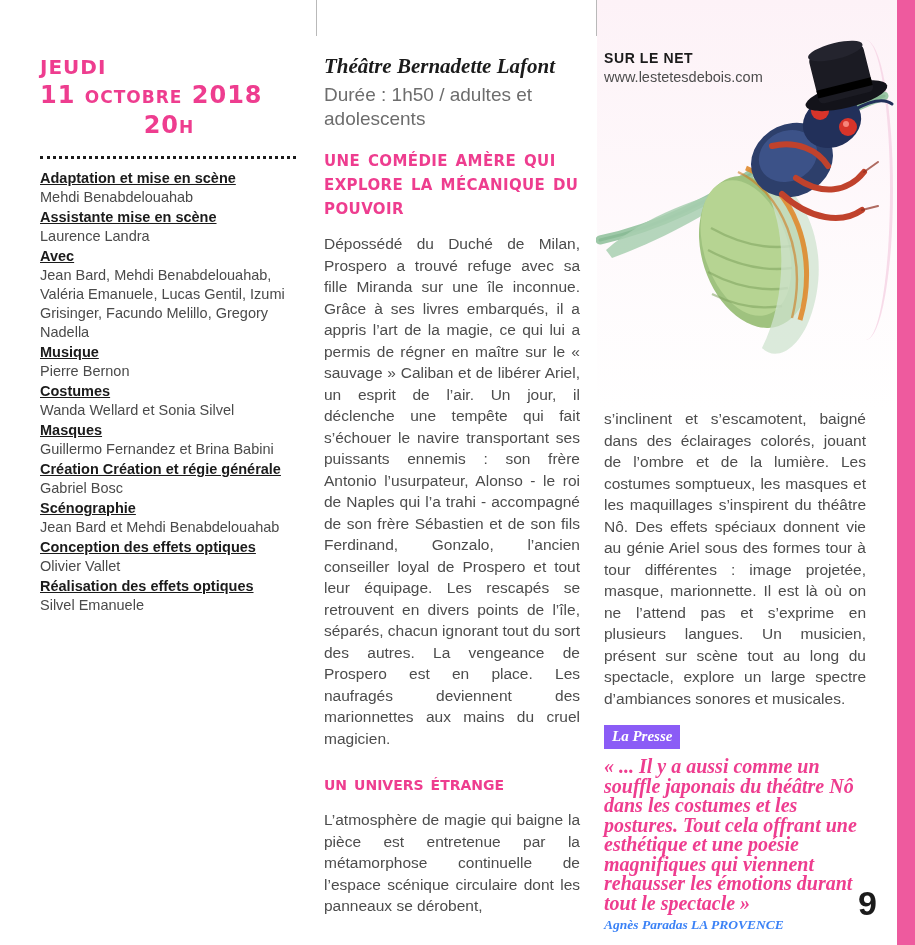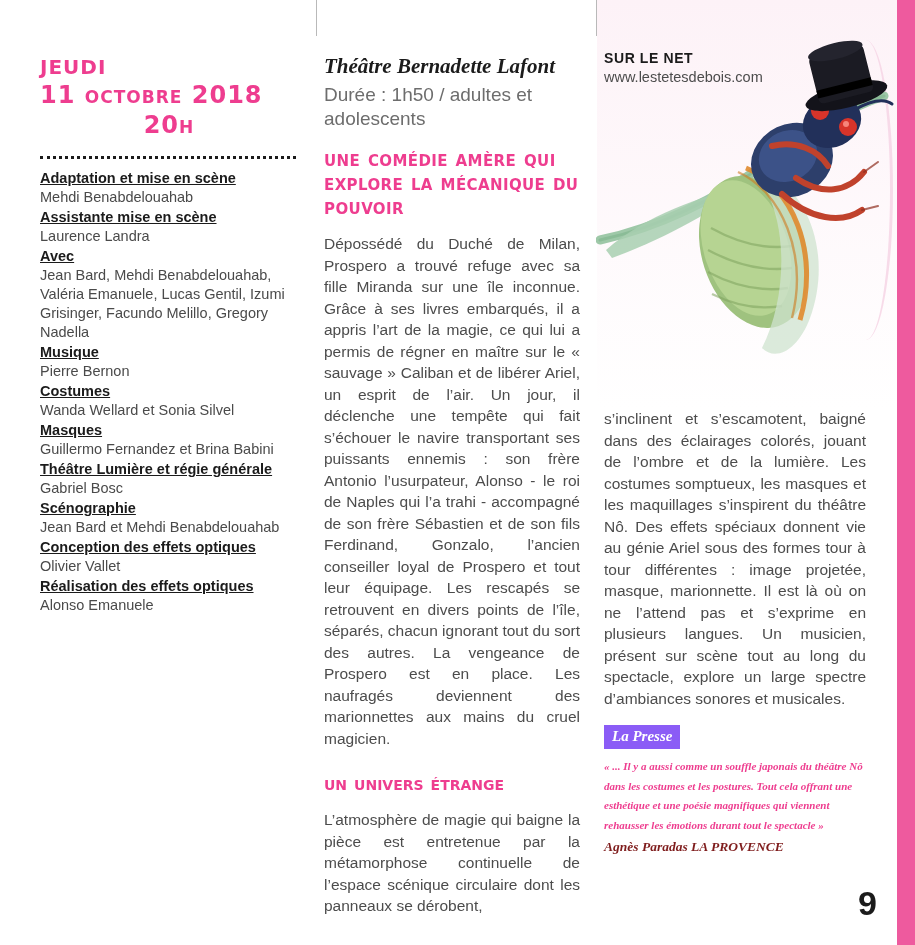--- a/index.html
+++ b/index.html
@@ -185,31 +185,31 @@
     font-weight: bold;
     font-size: 15px;
     line-height: 19px;
     padding: 2px 8px 3px 8px;
   }
   .quote {
     margin-top: 8px;
     font-family: "Liberation Serif", serif;
     font-style: italic;
     font-weight: bold;
-    font-size: 11px;
+    font-size: 20px;
     line-height: 19.5px;
     color: #ee3d8f;
   }
   .quote-author {
     margin-top: 4px;
     font-family: "Liberation Serif", serif;
     font-style: italic;
     font-weight: bold;
     font-size: 13.5px;
-    color: #7f1d1d;
+    color: #3b82f6;
   }
   .page-number {
     position: absolute;
     right: 38px;
     bottom: 22px;
     font-size: 34px;
     font-weight: bold;
     color: #1b1b1b;
     font-family: "Liberation Sans", sans-serif;
   }
@@ -310,31 +310,31 @@
 
       <div class="credit-role">Musique</div>
       <div class="credit-names">Pierre Bernon</div>
 
       <div class="credit-role">Costumes</div>
       <div class="credit-names">Wanda Wellard et Sonia Silvel</div>
 
       <div class="credit-role">Masques</div>
       <div class="credit-names">Guillermo Fernandez et Brina Babini</div>
 
-      <div class="credit-role">Théâtre Lumière et régie générale</div>
+      <div class="credit-role">Création Création et régie générale</div>
       <div class="credit-names">Gabriel Bosc</div>
 
       <div class="credit-role">Scénographie</div>
       <div class="credit-names">Jean Bard et Mehdi Benabdelouahab</div>
 
       <div class="credit-role">Conception des effets optiques</div>
       <div class="credit-names">Olivier Vallet</div>
 
       <div class="credit-role">Réalisation des effets optiques</div>
-      <div class="credit-names">Alonso Emanuele</div>
+      <div class="credit-names">Silvel Emanuele</div>
     </div>
   </div>
 
   <div class="col-mid">
     <div class="venue">Théâtre Bernadette Lafont</div>
     <div class="duration">Durée : 1h50 / adultes et adolescents</div>
     <div class="headline">une comédie amère qui explore la mécanique du pouvoir</div>
     <div class="bodytext">Dépossédé du Duché de Milan, Prospero a trouvé refuge avec sa fille Miranda sur une île inconnue. Grâce à ses livres embarqués, il a appris l’art de la magie, ce qui lui a permis de régner en maître sur le « sauvage » Caliban et de libérer Ariel, un esprit de l’air. Un jour, il déclenche une tempête qui fait s’échouer le navire transportant ses puissants ennemis : son frère Antonio l’usurpateur, Alonso - le roi de Naples qui l’a trahi - accompagné de son frère Sébastien et de son fils Ferdinand, Gonzalo, l’ancien conseiller loyal de Prospero et tout leur équipage. Les rescapés se retrouvent en divers points de l’île, séparés, chacun ignorant tout du sort des autres. La vengeance de Prospero est en place. Les naufragés deviennent des marionnettes aux mains du cruel magicien.</div>
     <div class="headline-2">un univers étrange</div>
     <div class="bodytext">L’atmosphère de magie qui baigne la pièce est entretenue par la métamorphose continuelle de l’espace scénique circulaire dont les panneaux se dérobent,</div>

